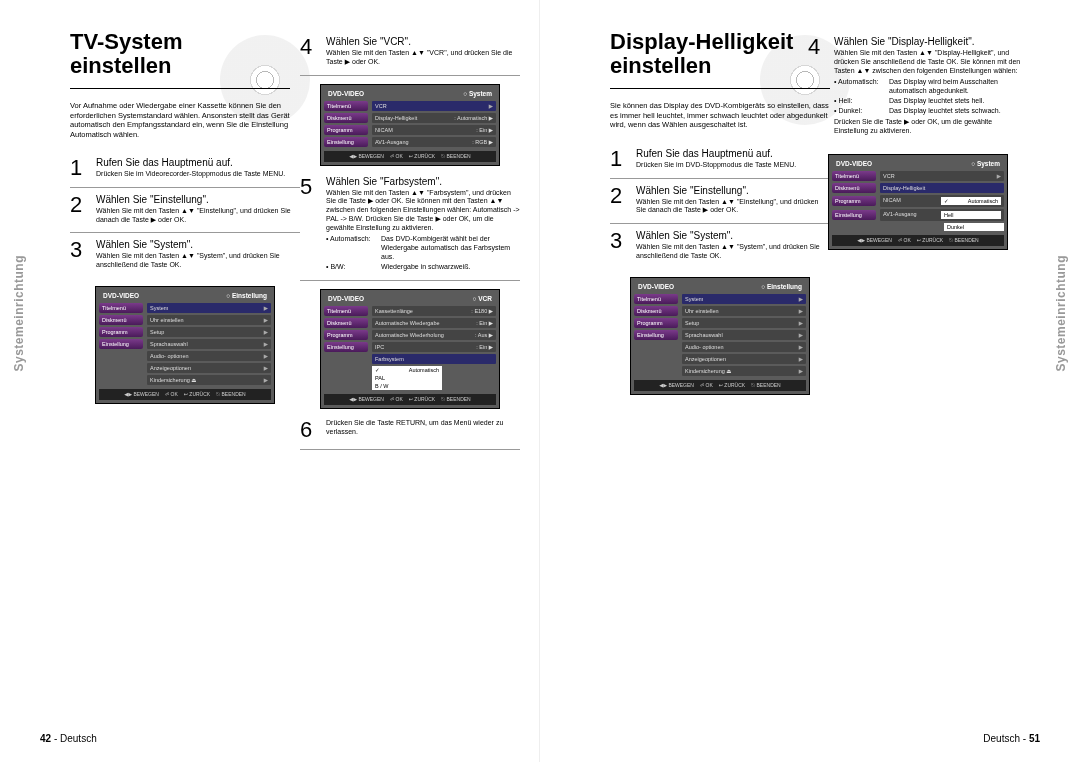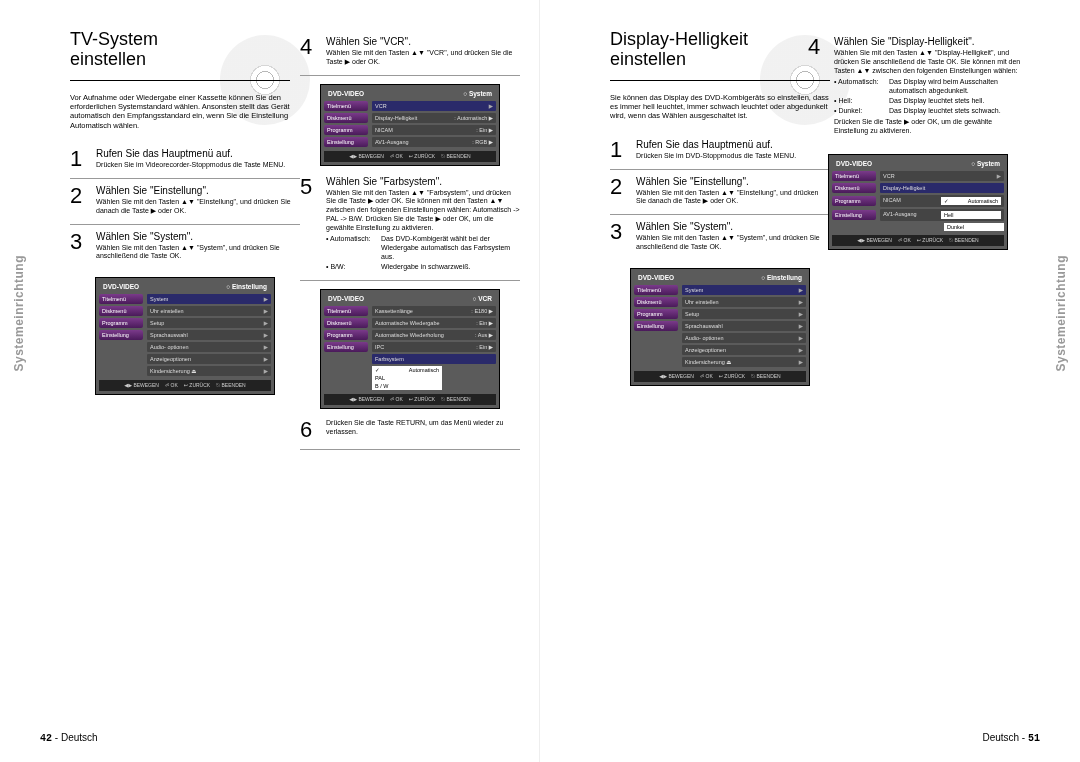--- a/index.html
+++ b/index.html
@@ -46,22 +46,22 @@
     right: -20px;
     top: 5px;
     width: 90px;
     height: 90px;
     border-radius: 50%;
     background: radial-gradient(circle at center, #fff 0 8px, #888 8px 9px, #fff 9px 14px, #bbb 14px 15px, #e8e8e8 15px 100%);
     opacity: 0.6;
     z-index: -1;
   }
   .title-block h1 {
-    font-size: 18px;
-    font-weight: normal;
+    font-size: 22px;
+    font-weight: bold;
     line-height: 1.1;
   }
   .intro {
     margin-left: 40px;
     width: 220px;
     font-size: 7.5px;
     line-height: 1.25;
     margin-bottom: 12px;
   }
   .intro ul { margin-left: 6px; margin-top:2px;}
@@ -156,21 +156,21 @@
     gap:6px;
     justify-content:center;
   }
   .page-footer {
     position: absolute;
     bottom: 18px;
     font-size: 10px;
   }
   .page-footer.left { left: 40px; }
   .page-footer.right { right: 40px; }
-  .page-footer .num { font-weight: bold; font-family: Liberation Mono, monospace; }
+  .page-footer .num { font-weight: bold; }
   
   .page-right .col-right-top { position: absolute; right: 52px; top: 30px; width: 220px;}
   .page-right .col-right-top .step{border-bottom:none;}
   .page-right .osd-right { margin-top: 10px;}
   .page-right .main-area { margin-left:40px; margin-top:0;}
 </style>
 </head>
 <body>
 
 <div class="page page-left">

